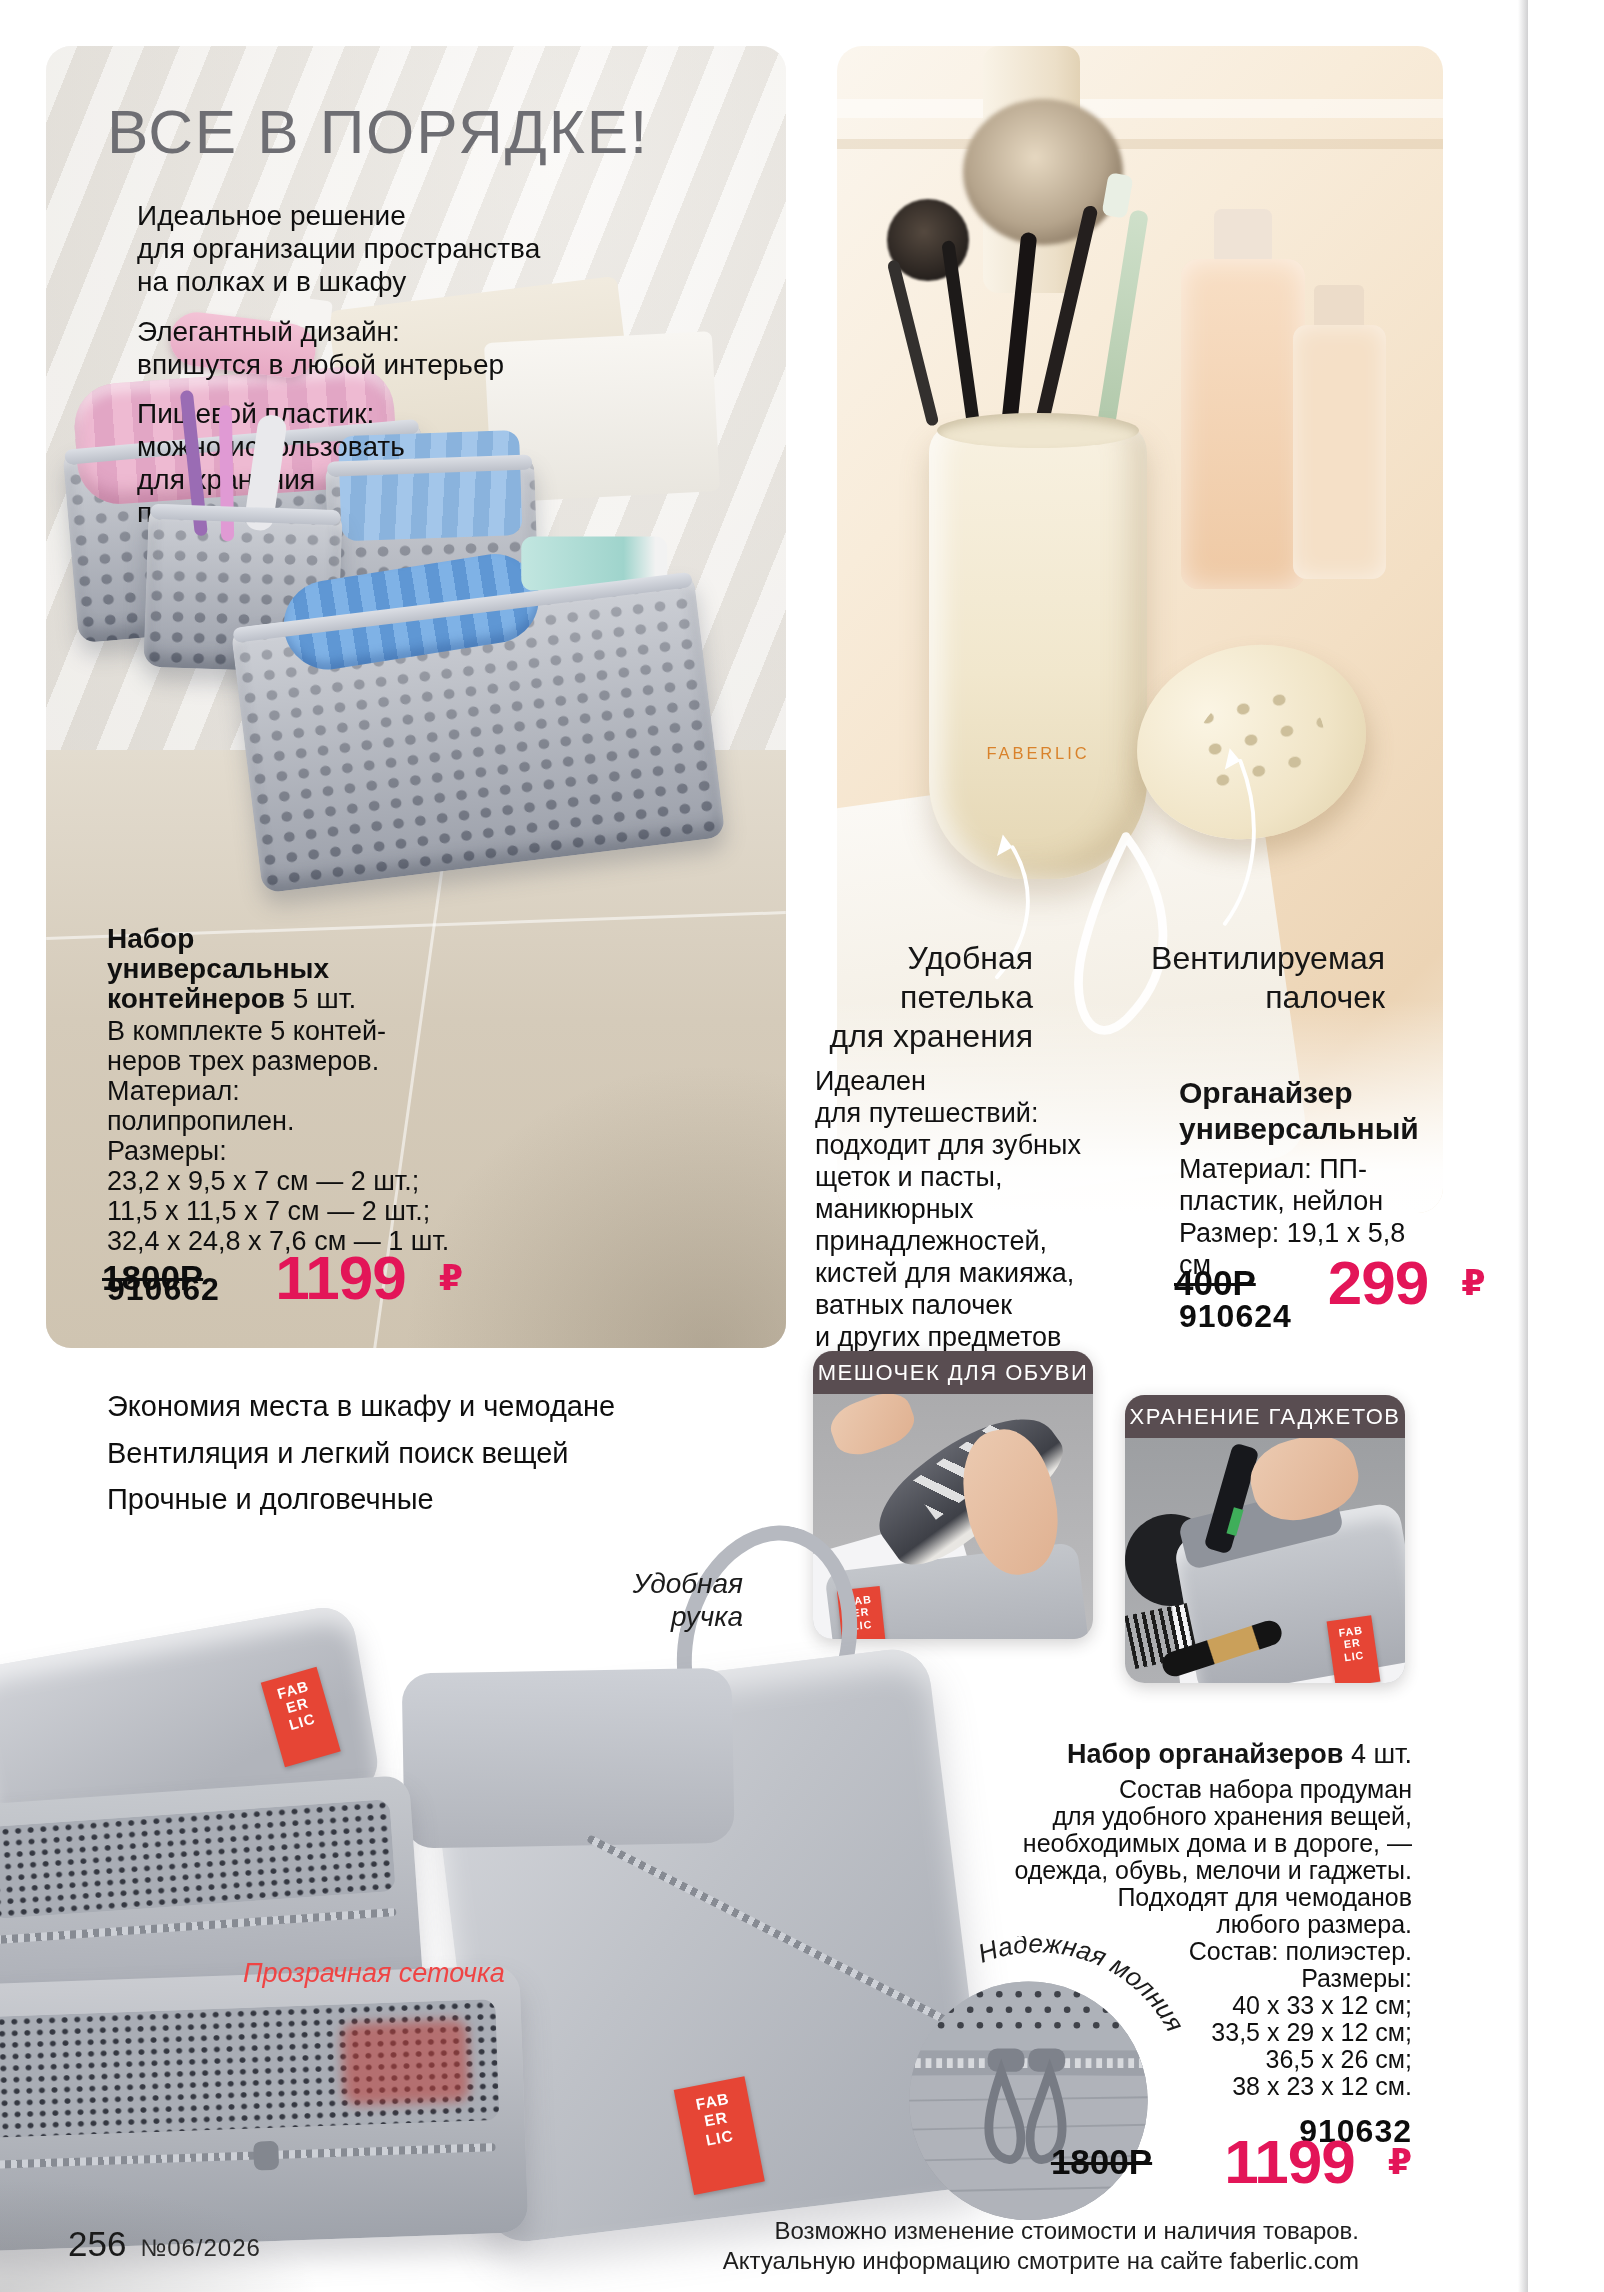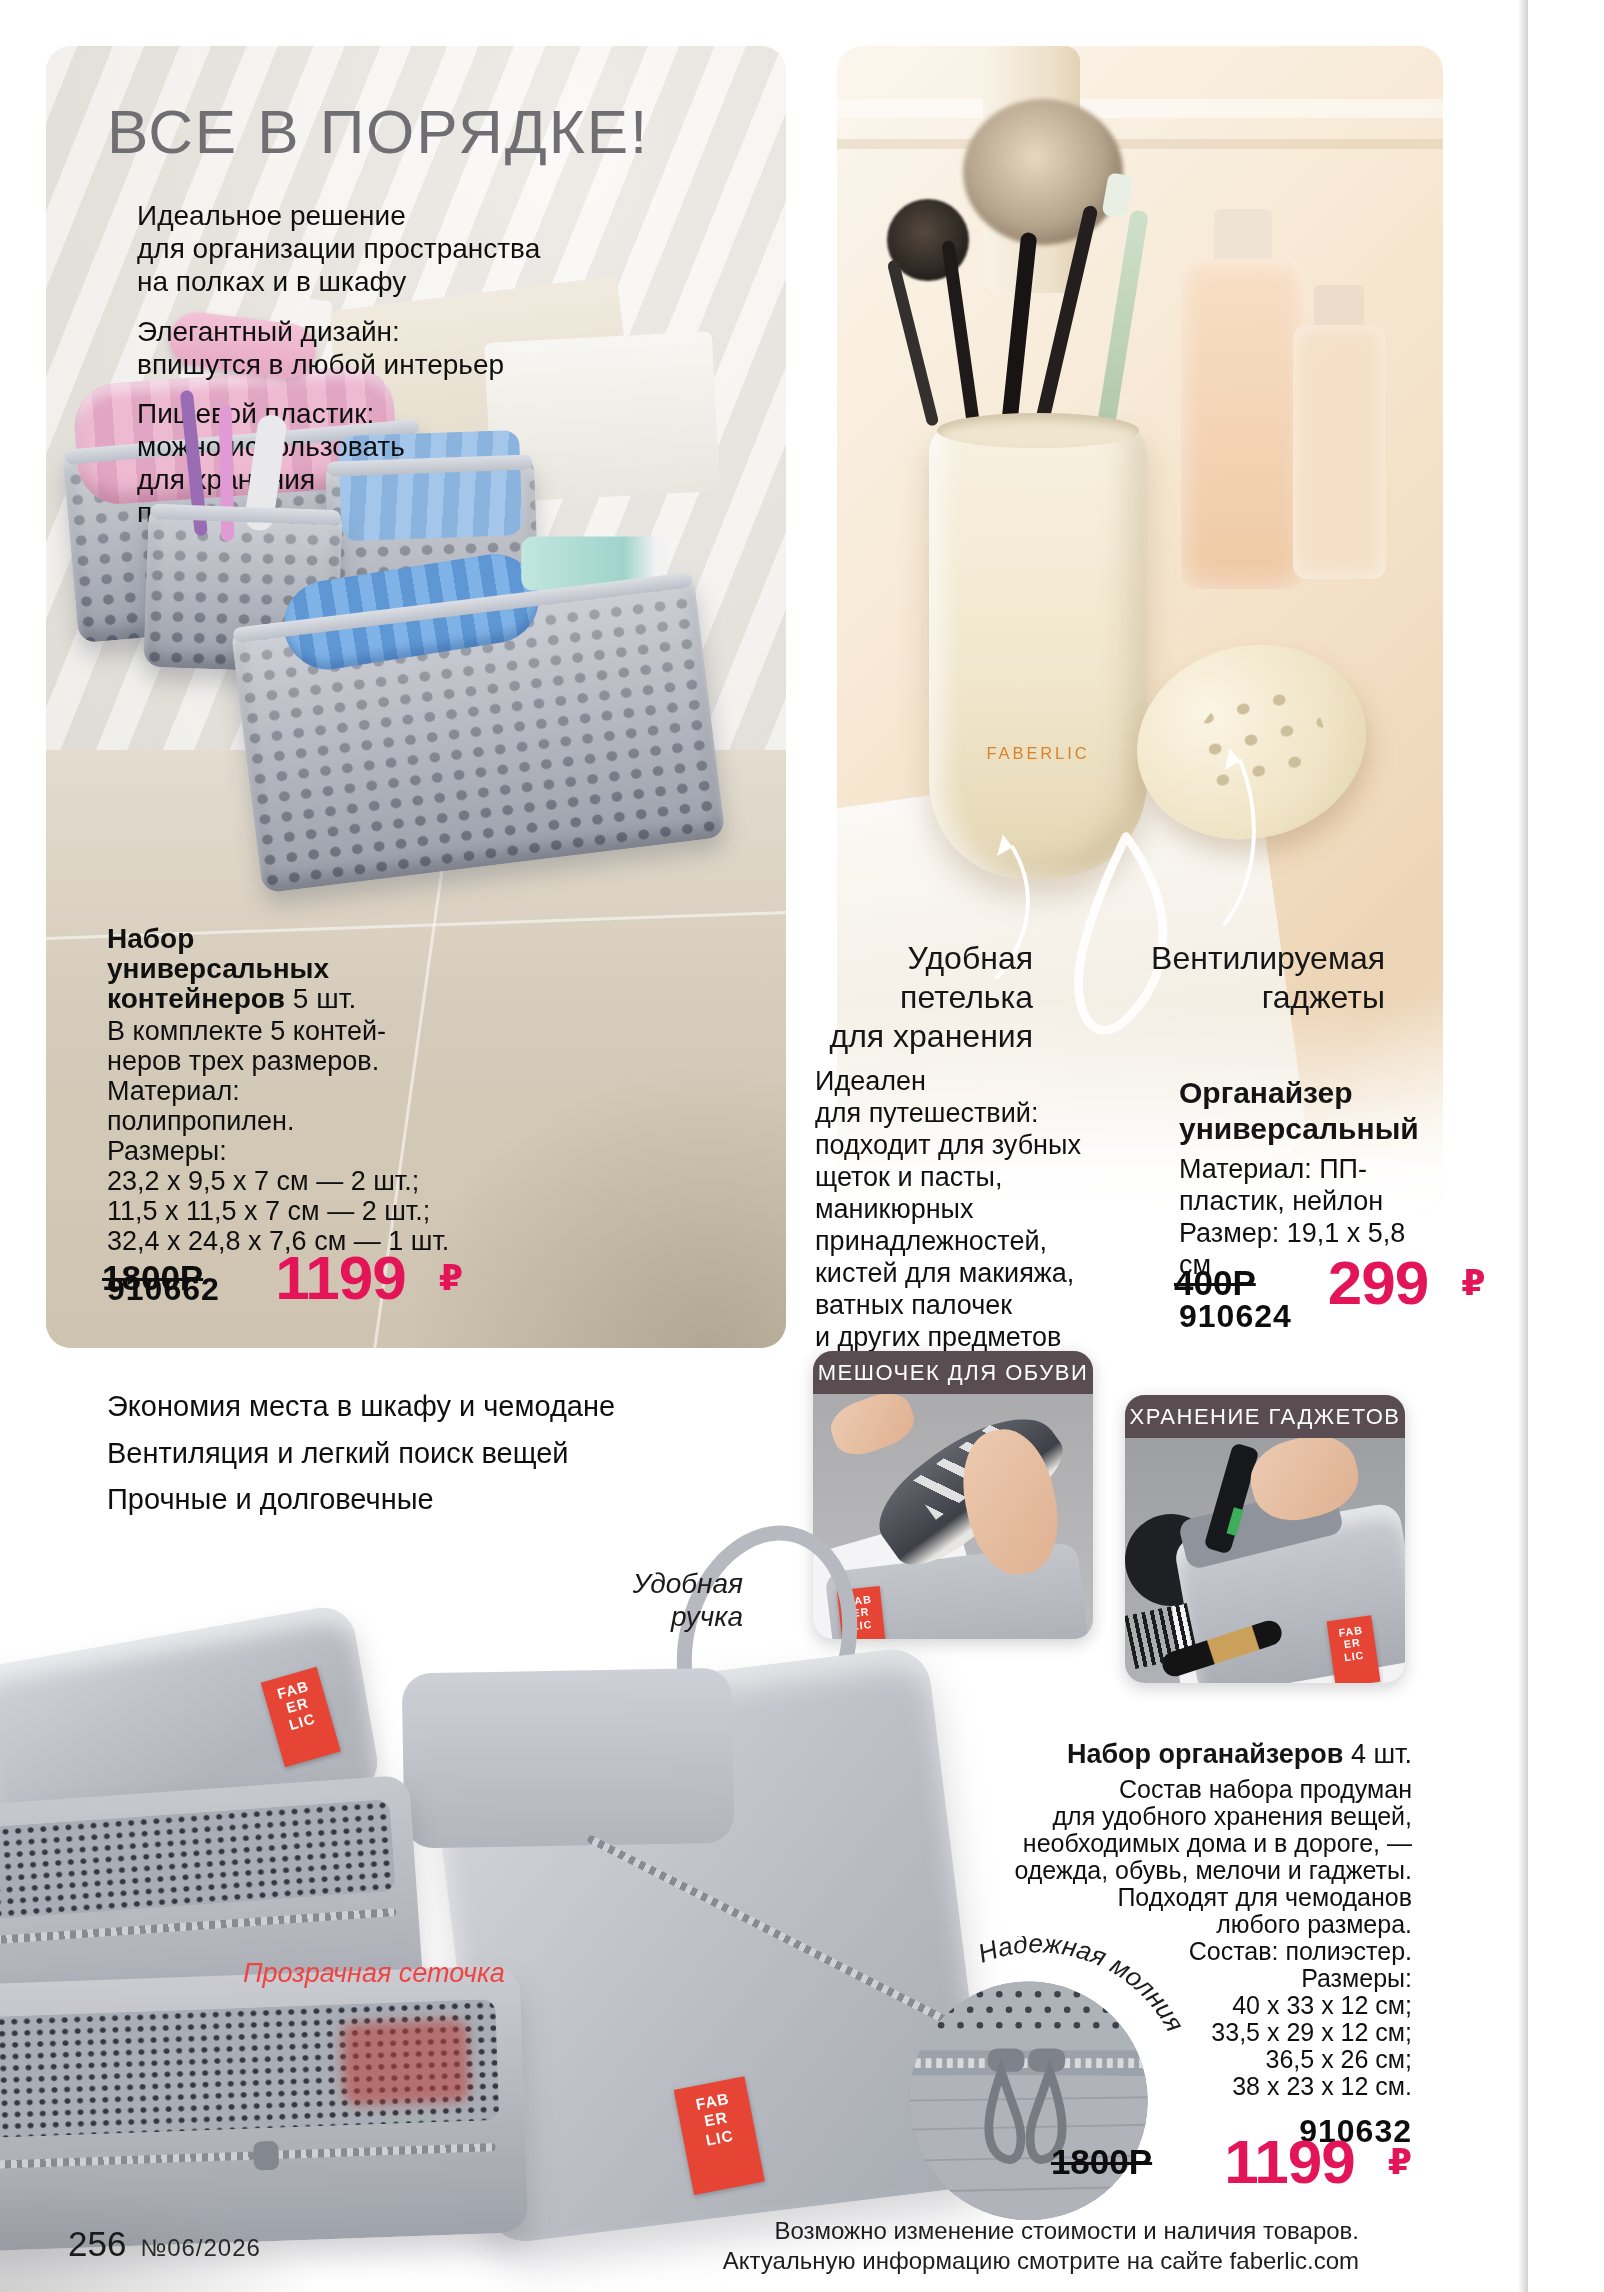--- a/index.html
+++ b/index.html
@@ -188,21 +188,21 @@
       <path d="M 400 905 C 432 862 440 798 416 737" fill="none" stroke="#fff" stroke-width="4" stroke-linecap="round"></path>
       <path d="M 416 737 l -16 9 l 5 -22 z" fill="#fff"></path>
     </svg>
     <div class="pr-fade"></div>
   </div>
 
   <div class="abs photo-label pre" style="left:815px;top:939px;width:218px;">Удобная
 петелька
 для хранения</div>
   <div class="abs photo-label pre" style="left:1094px;top:939px;width:291px;">Вентилируемая
-гаджеты</div>
+палочек</div>
 
   <div class="abs body-text pre" style="left:815px;top:1065px;width:330px;line-height:32px;">Идеален
 для путешествий:
 подходит для зубных
 щеток и пасты,
 маникюрных
 принадлежностей,
 кистей для макияжа,
 ватных палочек
 и других предметов</div>

